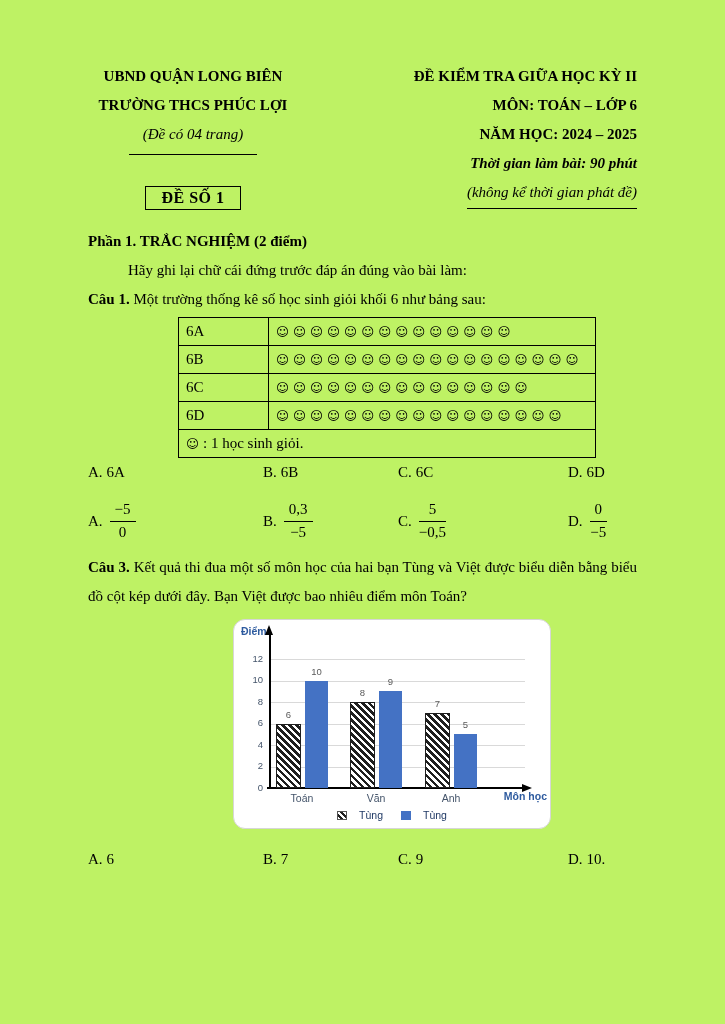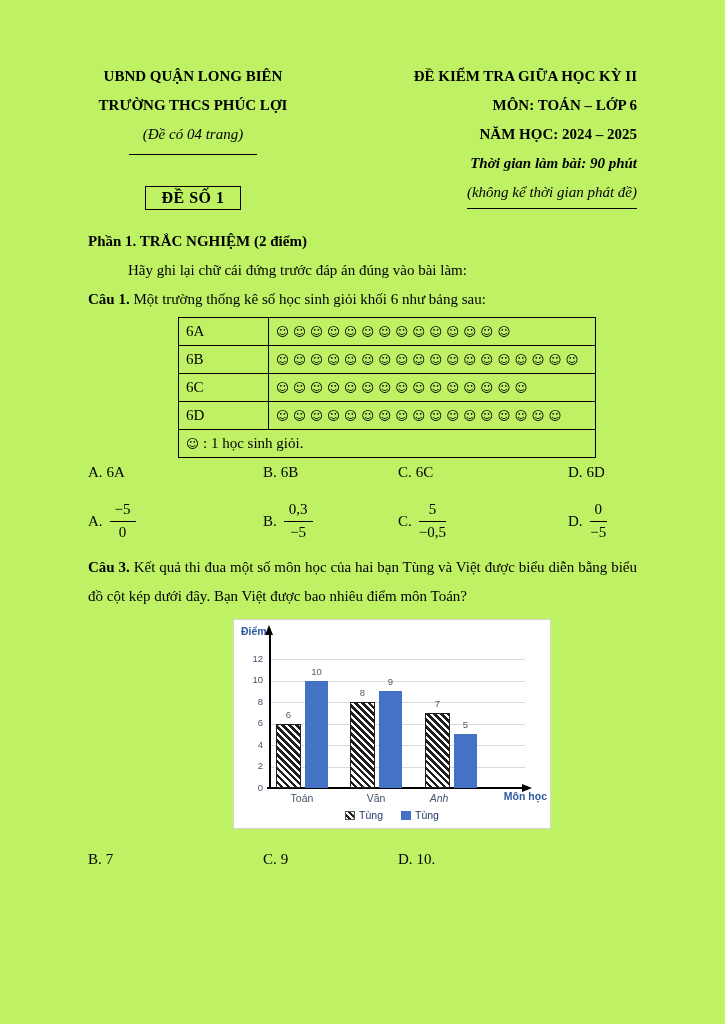--- a/index.html
+++ b/index.html
@@ -40,40 +40,40 @@
   .opt-key { margin-right:4px; }
   .frac-row { margin:8px 0 6px 0; align-items:center; }
   .frac-opt { display:flex; align-items:center; height:52px; }
   .frac { display:inline-block; text-align:center; vertical-align:middle; line-height:1.3; margin-left:3px; }
   .frac .num { display:block; border-bottom:1.3px solid #000; padding:0 5px 1px 5px; }
   .frac .den { display:block; padding-top:1px; }
   
   .chart-wrap { margin:8px 0 0 145px; }
   .chart {
     position:relative; width:318px; height:210px; background:#fff;
-    border:1px solid #d6d6d6; border-radius:2px;
+    border:1px solid #d6d6d6; border-radius:12px;
     font-family:"Liberation Sans","DejaVu Sans",sans-serif;
   }
   .chart .ylab { position:absolute; left:7px; top:5px; font-size:10.5px; font-weight:bold; }
   .chart .xlab { position:absolute; right:3px; top:170px; font-size:10.5px; font-weight:bold; }
   .chart .gridline { position:absolute; height:1px; background:#d9d9d9; }
   .chart .tick { position:absolute; width:24px; text-align:right; font-size:9.5px; }
   .chart .bar { position:absolute; }
   .chart .bar.hatched {
     background:repeating-linear-gradient(45deg,#ffffff 0px,#ffffff 2.3px,#1f1f1f 2.3px,#1f1f1f 4.9px);
     border:1px solid #1f1f1f;
   }
   .chart .dlabel { position:absolute; width:30px; text-align:center; font-size:9.5px; }
   .chart .cat { position:absolute; width:60px; text-align:center; font-size:10.5px; }
   .chart .axis-y { position:absolute; background:#000; }
   .chart .axis-x { position:absolute; background:#000; }
   .chart .arrow-up { position:absolute; width:0; height:0; border-left:4.5px solid transparent; border-right:4.5px solid transparent; border-bottom:10px solid #000; }
   .chart .arrow-right { position:absolute; width:0; height:0; border-top:4.5px solid transparent; border-bottom:4.5px solid transparent; border-left:10px solid #000; }
   .chart .legend { position:absolute; left:0; right:0; top:189px; display:flex; justify-content:center; gap:18px; font-size:10.5px; }
-  .chart .legend-item { display:flex; align-items:center; gap:4px;text-align:right; }
+  .chart .legend-item { display:flex; align-items:center; gap:12px;text-align:right; }
   .chart .swatch { width:10px; height:9px; display:inline-block; }
   .chart .swatch.hatch { background:repeating-linear-gradient(45deg,#ffffff 0px,#ffffff 2px,#1f1f1f 2px,#1f1f1f 4px); border:1px solid #555; }
   .answers { margin-top:16px; }
 </style>
 </head>
 <body>
 
 <div class="page">
 
   <div class="header">
@@ -206,23 +206,24 @@
         <div class="cat" style="left: 38px; top: 172px; color: rgb(68, 84, 106);">Toán</div>
         <div class="bar hatched" style="left: 116px; top: 82px; width: 25px; height: 86px; z-index: 1;"></div>
         <div class="dlabel" style="left: 113.5px; top: 67px; color: rgb(89, 89, 89);">8</div>
         <div class="bar" style="left: 145px; top: 71.25px; width: 23px; height: 96.75px; z-index: 1; background: rgb(68, 114, 196);"></div>
         <div class="dlabel" style="left: 141.5px; top: 56.25px; color: rgb(89, 89, 89);">9</div>
         <div class="cat" style="left: 112px; top: 172px; color: rgb(68, 84, 106);">Văn</div>
         <div class="bar hatched" style="left: 191px; top: 92.75px; width: 25px; height: 75.25px; z-index: 1;"></div>
         <div class="dlabel" style="left: 188.5px; top: 77.75px; color: rgb(89, 89, 89);">7</div>
         <div class="bar" style="left: 220px; top: 114.25px; width: 23px; height: 53.75px; z-index: 1; background: rgb(68, 114, 196);"></div>
         <div class="dlabel" style="left: 216.5px; top: 99.25px; color: rgb(89, 89, 89);">5</div>
-        <div class="cat" style="left: 175px; top: 172px; color: rgb(68, 84, 106); font-style: italic;">Anh</div>
+        <div class="cat" style="left: 187px; top: 172px; color: rgb(68, 84, 106);">Anh</div>
       </div>
   </div>
 
   <div class="opt-grid answers">
+    <span><span class="opt-key">A.</span><span>6</span></span>
     <span><span class="opt-key">B.</span><span>7</span></span>
     <span><span class="opt-key">C.</span><span>9</span></span>
     <span><span class="opt-key">D.</span><span>10.</span></span>
   </div>
 
 </div>
 
 </body></html>

